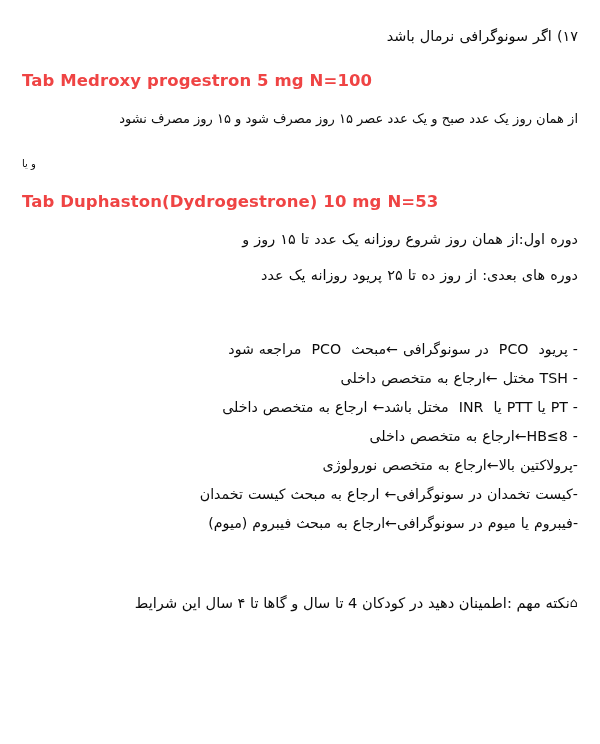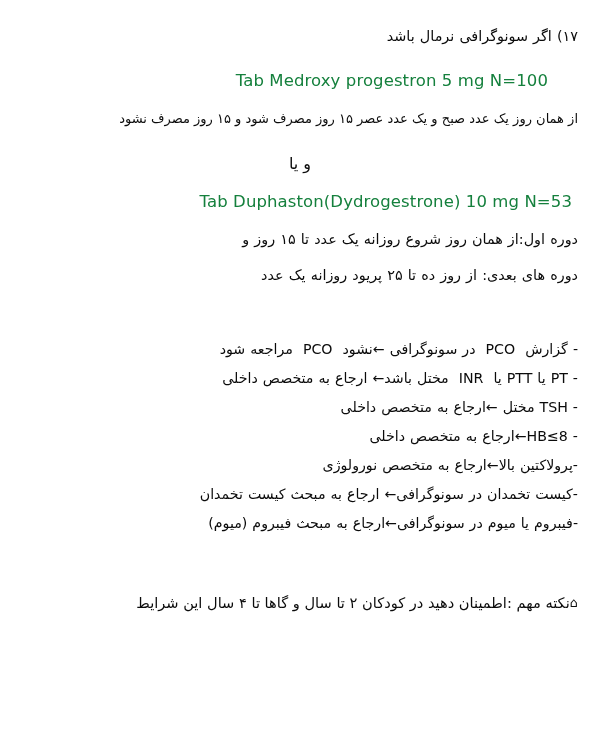--- a/index.html
+++ b/index.html
@@ -34,48 +34,49 @@
     font-size: 14.4px;
     line-height: 28px;
     color: #0b0b0b;
     white-space: pre-wrap;
     word-spacing: 0.5px;
   }
 
   
   .rx {
     direction: ltr;
-    text-align: right;
+    text-align: left;
     font-size: 16.5px;
     line-height: 30px;
     letter-spacing: 0.1px;
-    color: #15803d;
+    color: #ef4444;
     padding-right: 30px;
+    font-weight: bold;
   }
 
   .rx.rx-second {
     padding-right: 6px;
   }
 
   
   .intro .line {
     padding-left: 4px;
   }
 
   .wrap-line {
     direction: rtl;
     text-align: right;
     font-size: 13px;
     line-height: 29px;
   }
 
   .ya {
     direction: rtl;
-    text-align: center;
-    font-size: 16px;
+    text-align: left;
+    font-size: 10px;
     line-height: 30px;
     padding-left: 0;
   }
 
   .spacer-lg { height: 34px; }
   .spacer-md { height: 16px; }
   .spacer-sm { height: 8px; }
   .spacer-xl { height: 46px; }
 
   
@@ -127,31 +128,31 @@
     <div class="rx rx-second">Tab Duphaston(Dydrogestrone) 10  mg N=53</div>
     <div class="spacer-sm"></div>
     <div class="line">دوره اول:از همان روز شروع روزانه یک عدد تا ۱۵ روز و</div>
     <div class="spacer-sm"></div>
     <div class="line">دوره های بعدی: از روز ده تا ۲۵ پریود روزانه یک عدد</div>
   </div>
 
   <div class="spacer-xl"></div>
 
   <div class="referrals">
-    <div class="line">- گزارش  PCO  در سونوگرافی ←نشود  PCO  مراجعه شود</div>
+    <div class="line">- پریود  PCO  در سونوگرافی ←مبحث  PCO  مراجعه شود</div>
+    <div class="line">- TSH مختل ←ارجاع به متخصص داخلی</div>
     <div class="line">- PT یا PTT یا  INR  مختل باشد← ارجاع به متخصص داخلی</div>
-    <div class="line">- TSH مختل ←ارجاع به متخصص داخلی</div>
     <div class="line">- HB≤8←ارجاع به متخصص داخلی</div>
     <div class="line">-پرولاکتین بالا←ارجاع به متخصص نورولوژی</div>
     <div class="line">-کیست تخمدان در سونوگرافی← ارجاع به مبحث کیست تخمدان</div>
     <div class="line">-فیبروم یا میوم در سونوگرافی←ارجاع به مبحث فیبروم (میوم)</div>
   </div>
 
   <div class="spacer-lg"></div>
   <div class="spacer-md"></div>
 
   <div class="note">
     <div>
-      <span class="note-glyph">⌂</span><span>نکته مهم :اطمینان دهید در کودکان ۲ تا سال و گاها تا ۴ سال این شرایط</span>
+      <span class="note-glyph">⌂</span><span>نکته مهم :اطمینان دهید در کودکان 4 تا سال و گاها تا ۴ سال این شرایط</span>
     </div>
   </div>
 
 </div>
 
 </body></html>

